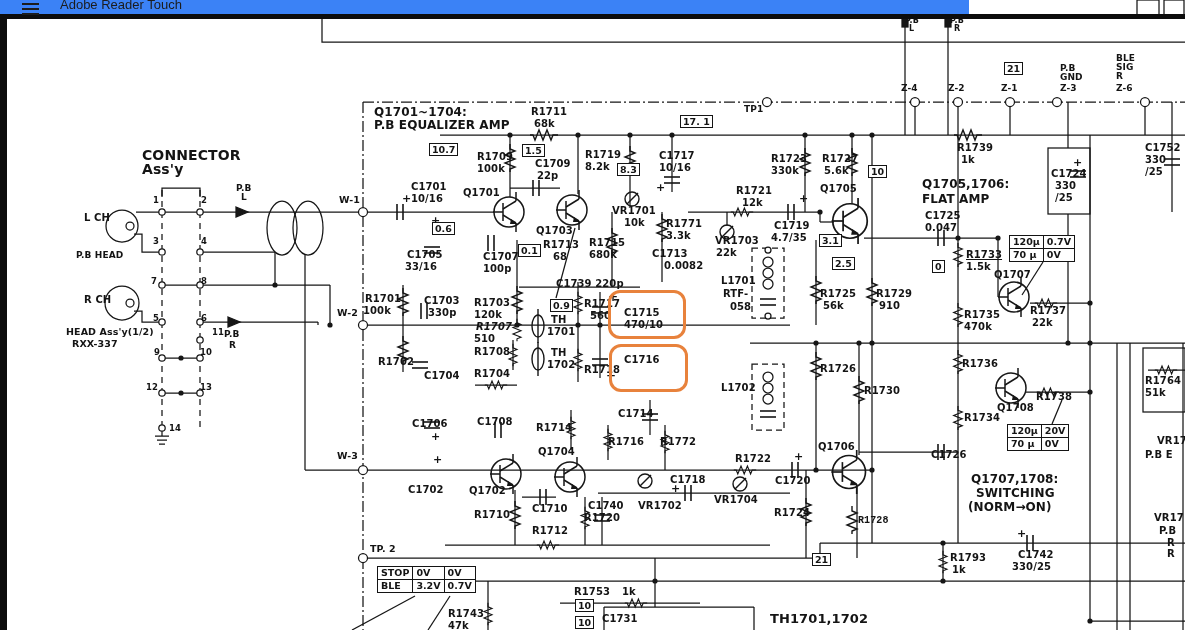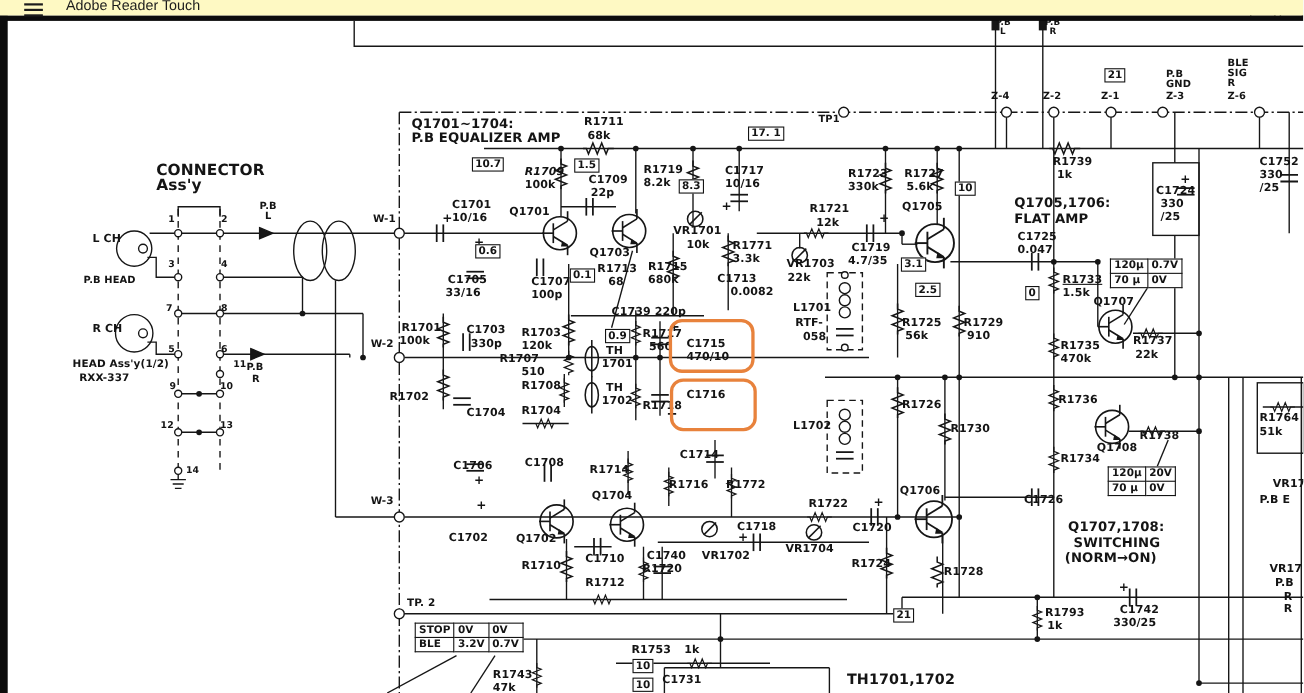--- a/index.html
+++ b/index.html
@@ -1,19 +1,19 @@
 <!DOCTYPE html>
 <html><head>
 <meta charset="utf-8">
 <style>
   html,body{margin:0;padding:0;background:#fff;}
   #page{position:relative;width:1185px;height:630px;overflow:hidden;background:#fff;
         font-family:"DejaVu Sans",sans-serif;}
   
-  #titlebar{position:absolute;left:0;top:0;width:1185px;height:14px;background:#fef9c3;z-index:30;}
+  #titlebar{position:absolute;left:0;top:0;width:969px;height:14px;background:#3b82f6;z-index:30;}
   #menu-btn{position:absolute;left:22px;top:0;width:17px;height:13px;}
   #menu-btn span{display:block;height:2px;background:#1c1c1c;margin-top:3px;}
   #app-title{position:absolute;left:60px;top:-3px;font-size:13px;color:#1c1c1c;
              font-family:"Liberation Sans",sans-serif;white-space:nowrap;}
   #black-band{position:absolute;left:0;top:14px;width:1185px;height:5px;background:#0c0c0c;z-index:25;}
   #left-bar{position:absolute;left:0;top:14px;width:7px;height:616px;background:#0c0c0c;z-index:25;}
   
   #canvas{position:absolute;left:0;top:0;z-index:5;}
   #labels{position:absolute;left:0;top:0;width:1185px;height:630px;z-index:10;}
   .lbl{position:absolute;font-size:10px;font-weight:bold;color:#141414;white-space:pre;
@@ -395,21 +395,21 @@
       <div class="lbl" style="left: 153px; top: 314px; font-size: 8.5px;">5</div>
       <div class="lbl" style="left: 201px; top: 314px; font-size: 8.5px;">6</div>
       <div class="lbl" style="left: 212px; top: 328px; font-size: 8.5px; text-align: right;">11</div>
       <div class="lbl" style="left: 154px; top: 348px; font-size: 8.5px;">9</div>
       <div class="lbl" style="left: 200px; top: 348px; font-size: 8.5px;">10</div>
       <div class="lbl" style="left: 146px; top: 383px; font-size: 8.5px;">12</div>
       <div class="lbl" style="left: 200px; top: 383px; font-size: 8.5px;">13</div>
       <div class="lbl" style="left: 169px; top: 424px; font-size: 8.5px;">14</div>
       <div class="lbl" style="left: 531px; top: 107px;">R1711</div>
       <div class="lbl" style="left: 534px; top: 119px;">68k</div>
-      <div class="lbl" style="left: 477px; top: 152px; font-style: italic;">R1709</div>
+      <div class="lbl" style="left: 477px; top: 152px;">R1709</div>
       <div class="lbl" style="left: 477px; top: 164px;">100k</div>
       <div class="lbl" style="left: 535px; top: 159px;">C1709</div>
       <div class="lbl" style="left: 537px; top: 171px;">22p</div>
       <div class="lbl" style="left: 585px; top: 150px;">R1719</div>
       <div class="lbl" style="left: 585px; top: 162px;">8.2k</div>
       <div class="lbl" style="left: 659px; top: 151px;">C1717</div>
       <div class="lbl" style="left: 659px; top: 163px;">10/16</div>
       <div class="lbl" style="left: 411px; top: 182px;">C1701</div>
       <div class="lbl" style="left: 411px; top: 194px;">10/16</div>
       <div class="lbl" style="left: 463px; top: 188px;">Q1701</div>
@@ -428,35 +428,35 @@
       <div class="lbl" style="left: 664px; top: 261px;">0.0082</div>
       <div class="lbl" style="left: 589px; top: 238px;">R1715</div>
       <div class="lbl" style="left: 589px; top: 250px;">680k</div>
       <div class="lbl" style="left: 556px; top: 279px;">C1739 220p</div>
       <div class="lbl" style="left: 365px; top: 294px;">R1701</div>
       <div class="lbl" style="left: 363px; top: 306px;">100k</div>
       <div class="lbl" style="left: 424px; top: 296px;">C1703</div>
       <div class="lbl" style="left: 428px; top: 308px;">330p</div>
       <div class="lbl" style="left: 474px; top: 298px;">R1703</div>
       <div class="lbl" style="left: 474px; top: 310px;">120k</div>
-      <div class="lbl" style="left: 454px; top: 322px;">R1707</div>
+      <div class="lbl" style="left: 476px; top: 322px; font-style: italic;">R1707</div>
       <div class="lbl" style="left: 474px; top: 334px;">510</div>
       <div class="lbl" style="left: 551px; top: 315px;">TH</div>
       <div class="lbl" style="left: 547px; top: 327px;">1701</div>
       <div class="lbl" style="left: 584px; top: 299px;">R1717</div>
       <div class="lbl" style="left: 590px; top: 311px;">560</div>
       <div class="lbl" style="left: 624px; top: 308px;">C1715</div>
       <div class="lbl" style="left: 624px; top: 320px;">470/10</div>
       <div class="lbl" style="left: 624px; top: 355px;">C1716</div>
       <div class="lbl" style="left: 584px; top: 365px;">R1718</div>
       <div class="lbl" style="left: 551px; top: 348px;">TH</div>
       <div class="lbl" style="left: 547px; top: 360px;">1702</div>
       <div class="lbl" style="left: 474px; top: 347px;">R1708</div>
       <div class="lbl" style="left: 474px; top: 369px;">R1704</div>
-      <div class="lbl" style="left: 354px; top: 357px;">R1702</div>
+      <div class="lbl" style="left: 378px; top: 357px;">R1702</div>
       <div class="lbl" style="left: 424px; top: 371px;">C1704</div>
       <div class="lbl" style="left: 412px; top: 419px;">C1706</div>
       <div class="lbl" style="left: 477px; top: 417px;">C1708</div>
       <div class="lbl" style="left: 536px; top: 423px;">R1714</div>
       <div class="lbl" style="left: 538px; top: 447px;">Q1704</div>
       <div class="lbl" style="left: 618px; top: 409px;">C1714</div>
       <div class="lbl" style="left: 608px; top: 437px;">R1716</div>
       <div class="lbl" style="left: 660px; top: 437px;">R1772</div>
       <div class="lbl" style="left: 408px; top: 485px;">C1702</div>
       <div class="lbl" style="left: 469px; top: 486px;">Q1702</div>
@@ -486,21 +486,21 @@
       <div class="lbl" style="left: 822px; top: 154px;">R1727</div>
       <div class="lbl" style="left: 824px; top: 166px;">5.6k</div>
       <div class="lbl" style="left: 820px; top: 184px;">Q1705</div>
       <div class="lbl" style="left: 820px; top: 289px;">R1725</div>
       <div class="lbl" style="left: 823px; top: 301px;">56k</div>
       <div class="lbl" style="left: 876px; top: 289px;">R1729</div>
       <div class="lbl" style="left: 879px; top: 301px;">910</div>
       <div class="lbl" style="left: 820px; top: 364px;">R1726</div>
       <div class="lbl" style="left: 864px; top: 386px;">R1730</div>
       <div class="lbl" style="left: 774px; top: 508px;">R1724</div>
-      <div class="lbl" style="left: 858px; top: 516px;">R1728</div>
+      <div class="lbl" style="left: 858px; top: 516px; font-family: Liberation Mono, monospace;">R1728</div>
       <div class="lbl" style="left: 931px; top: 450px;">C1726</div>
       <div class="lbl" style="left: 962px; top: 359px;">R1736</div>
       <div class="lbl" style="left: 964px; top: 413px;">R1734</div>
       <div class="lbl" style="left: 997px; top: 403px;">Q1708</div>
       <div class="lbl" style="left: 1036px; top: 392px;">R1738</div>
       <div class="lbl" style="left: 957px; top: 143px;">R1739</div>
       <div class="lbl" style="left: 961px; top: 155px;">1k</div>
       <div class="lbl" style="left: 925px; top: 211px;">C1725</div>
       <div class="lbl" style="left: 925px; top: 223px;">0.047</div>
       <div class="lbl" style="left: 966px; top: 250px; text-decoration: underline;">R1733</div>

